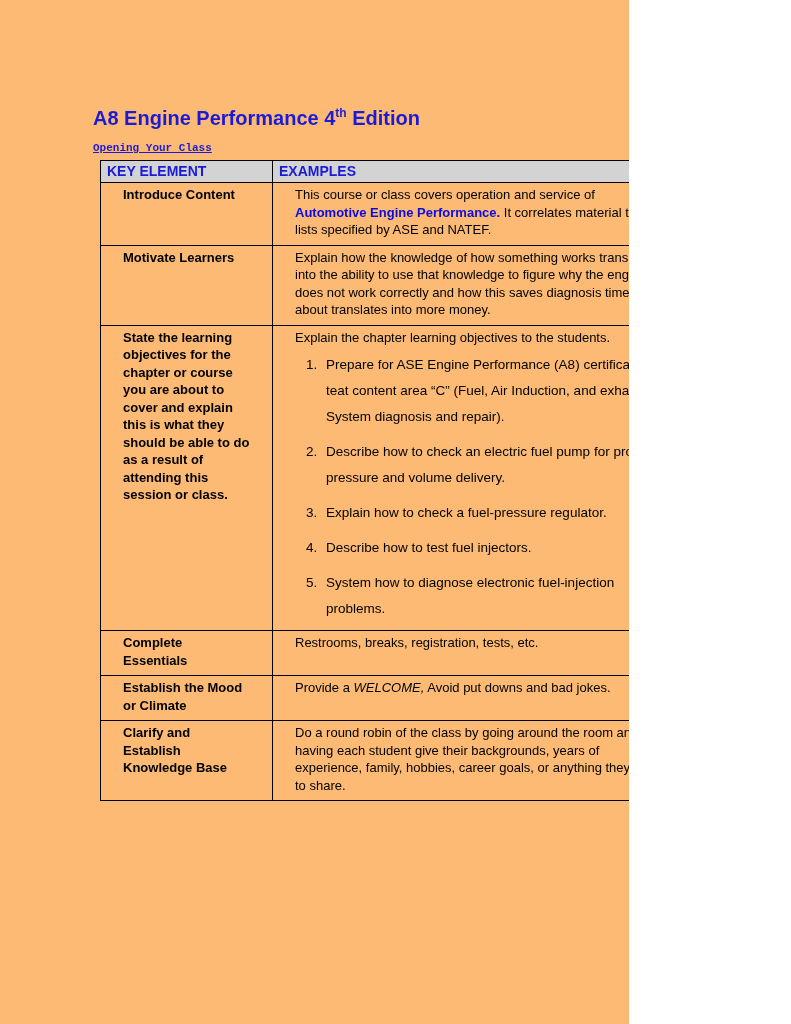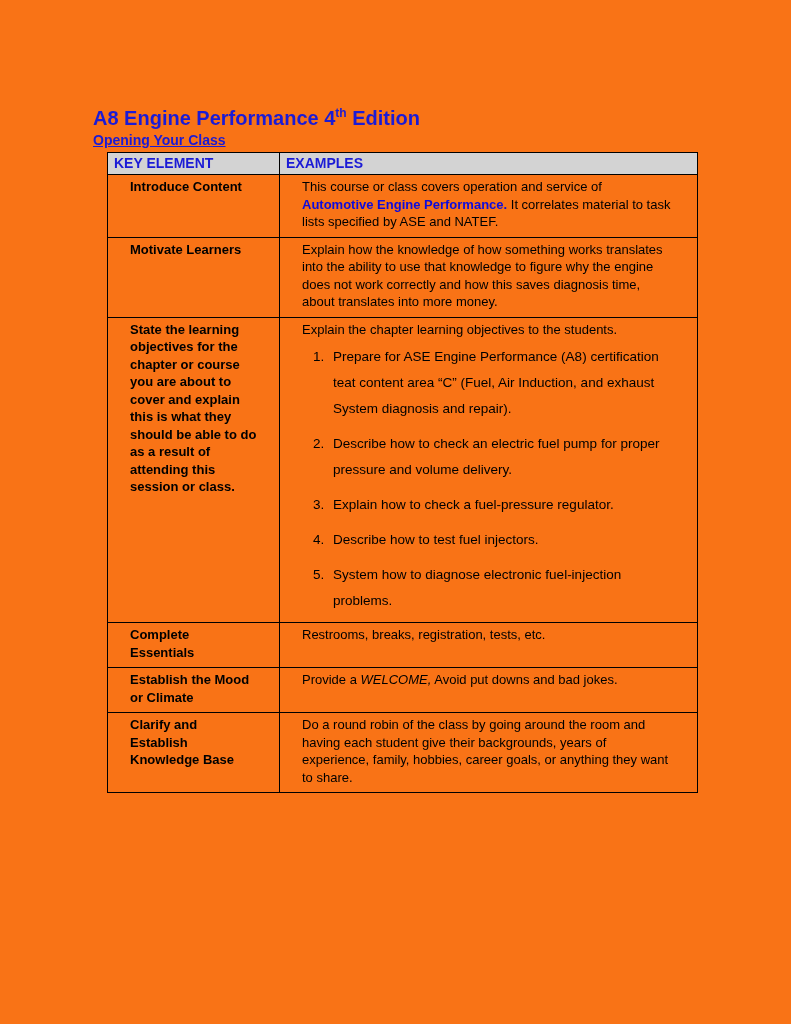--- a/index.html
+++ b/index.html
@@ -2,23 +2,23 @@
 <html style="--heading-blue: #1b1bd6; --inline-blue: #0b0bdf; --header-bg: #d3d3d3; --border-color: #000000;"><head>
 <meta charset="utf-8">
 <style>
   * { margin: 0; padding: 0; box-sizing: border-box; }
   html, body { background: #ffffff; }
   body {
     font-family: "Liberation Sans", sans-serif;
     color: #000000;
   }
   .page {
-    width: 791px;
+    width: 629px;
     height: 1024px;
-    background: #f97316;
+    background: #fdba74;
     position: relative;
     overflow: hidden;
   }
   .content {
     padding: 106px 99px 0 93px;
   }
   .doc-title {
     color: var(--heading-blue, #1b1bd6);
     font-size: 20px;
     font-weight: bold;
@@ -31,29 +31,31 @@
   }
   .chapter-heading {
     color: var(--heading-blue, #1b1bd6);
     font-size: 16px;
     font-weight: bold;
     line-height: 20px;
     margin-top: 11px;
   }
   .section-heading {
     color: var(--heading-blue, #1b1bd6);
-    font-size: 14px;
+    font-size: 11px;
     font-weight: bold;
     line-height: 19px;
+    margin-top: 8px;
     text-decoration: underline;
+    font-family: Liberation Mono, monospace;
   }
   table.lesson-table {
     border-collapse: collapse;
     width: 591px;
-    margin-left: 14px;
+    margin-left: 7px;
     margin-top: 2px;
   }
   table.lesson-table th,
   table.lesson-table td {
     border: 1px solid var(--border-color, #000000);
     vertical-align: top;
     text-align: left;
   }
   table.lesson-table th {
     background: var(--header-bg, #d3d3d3);

